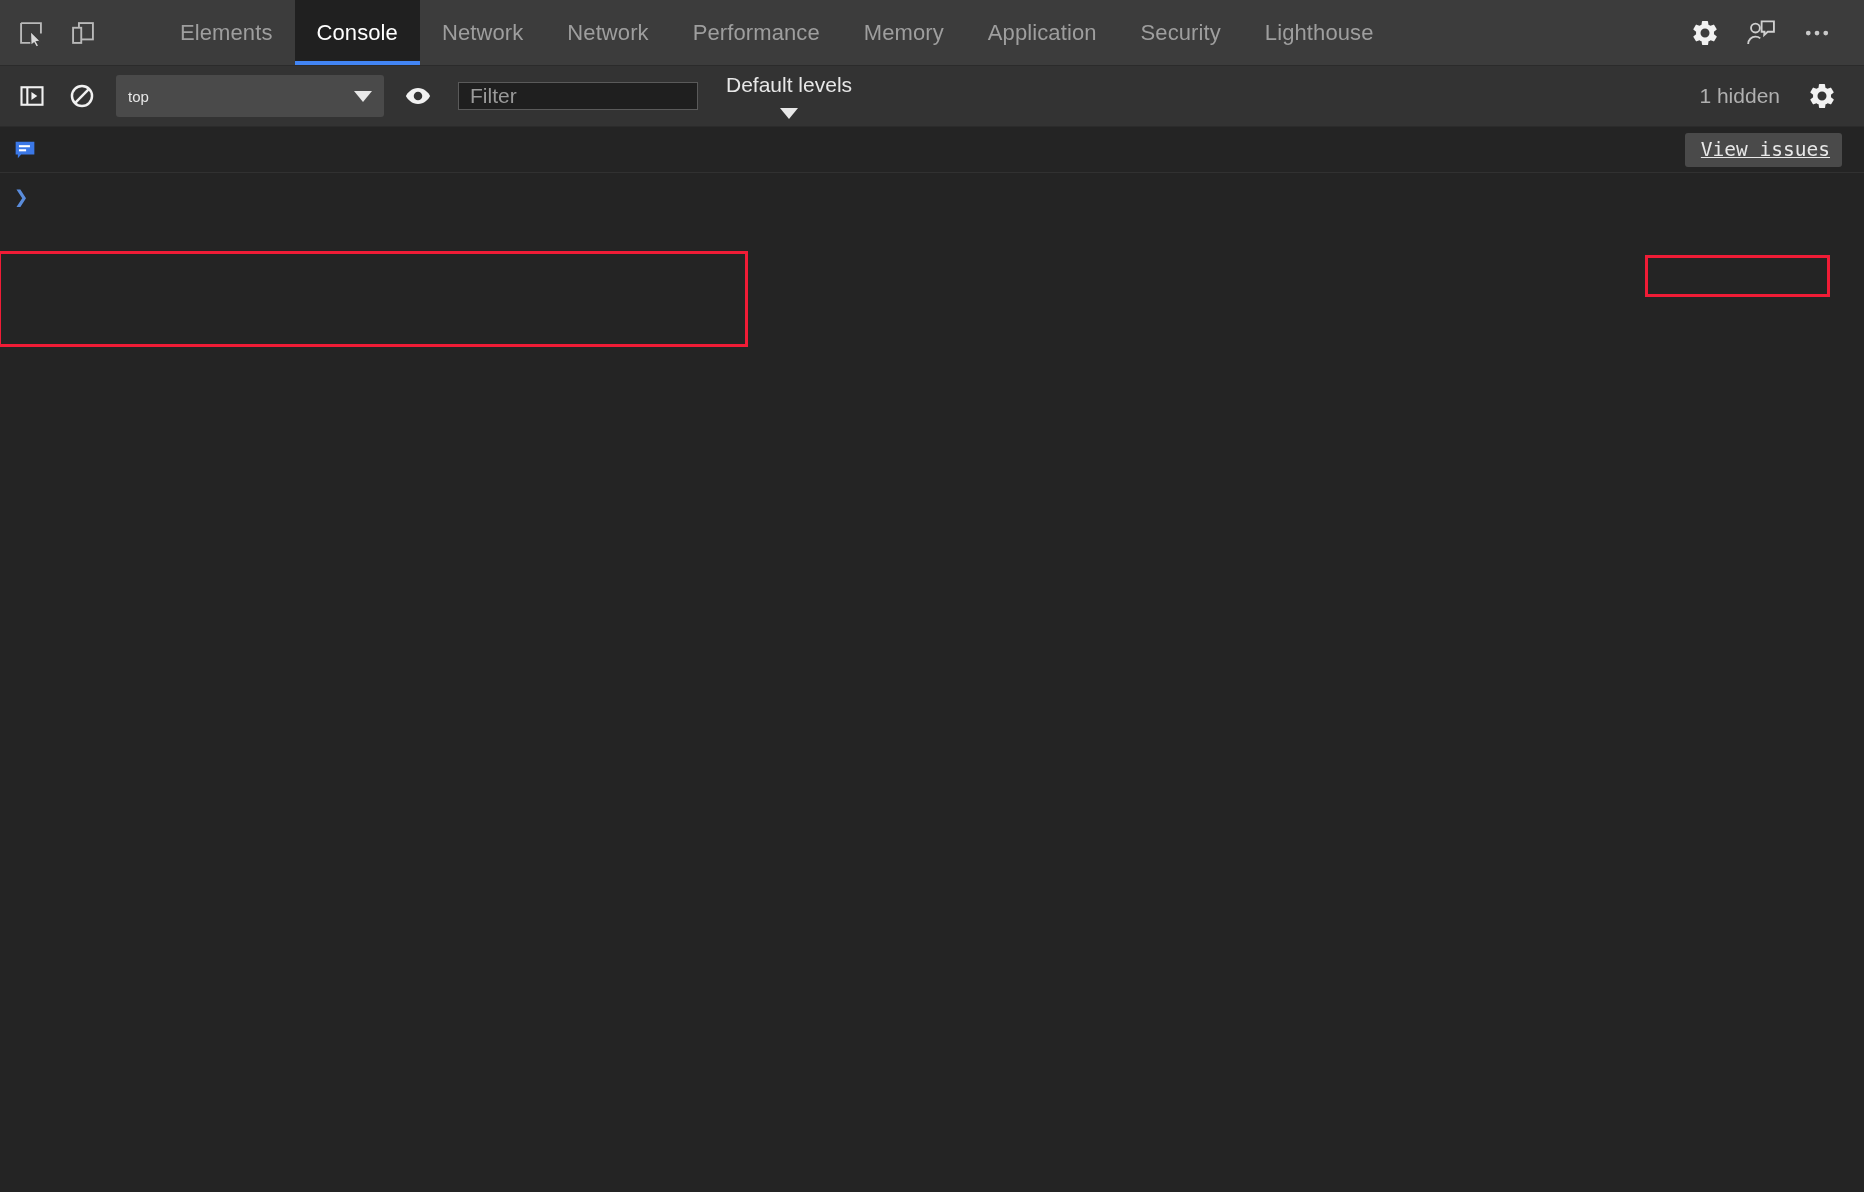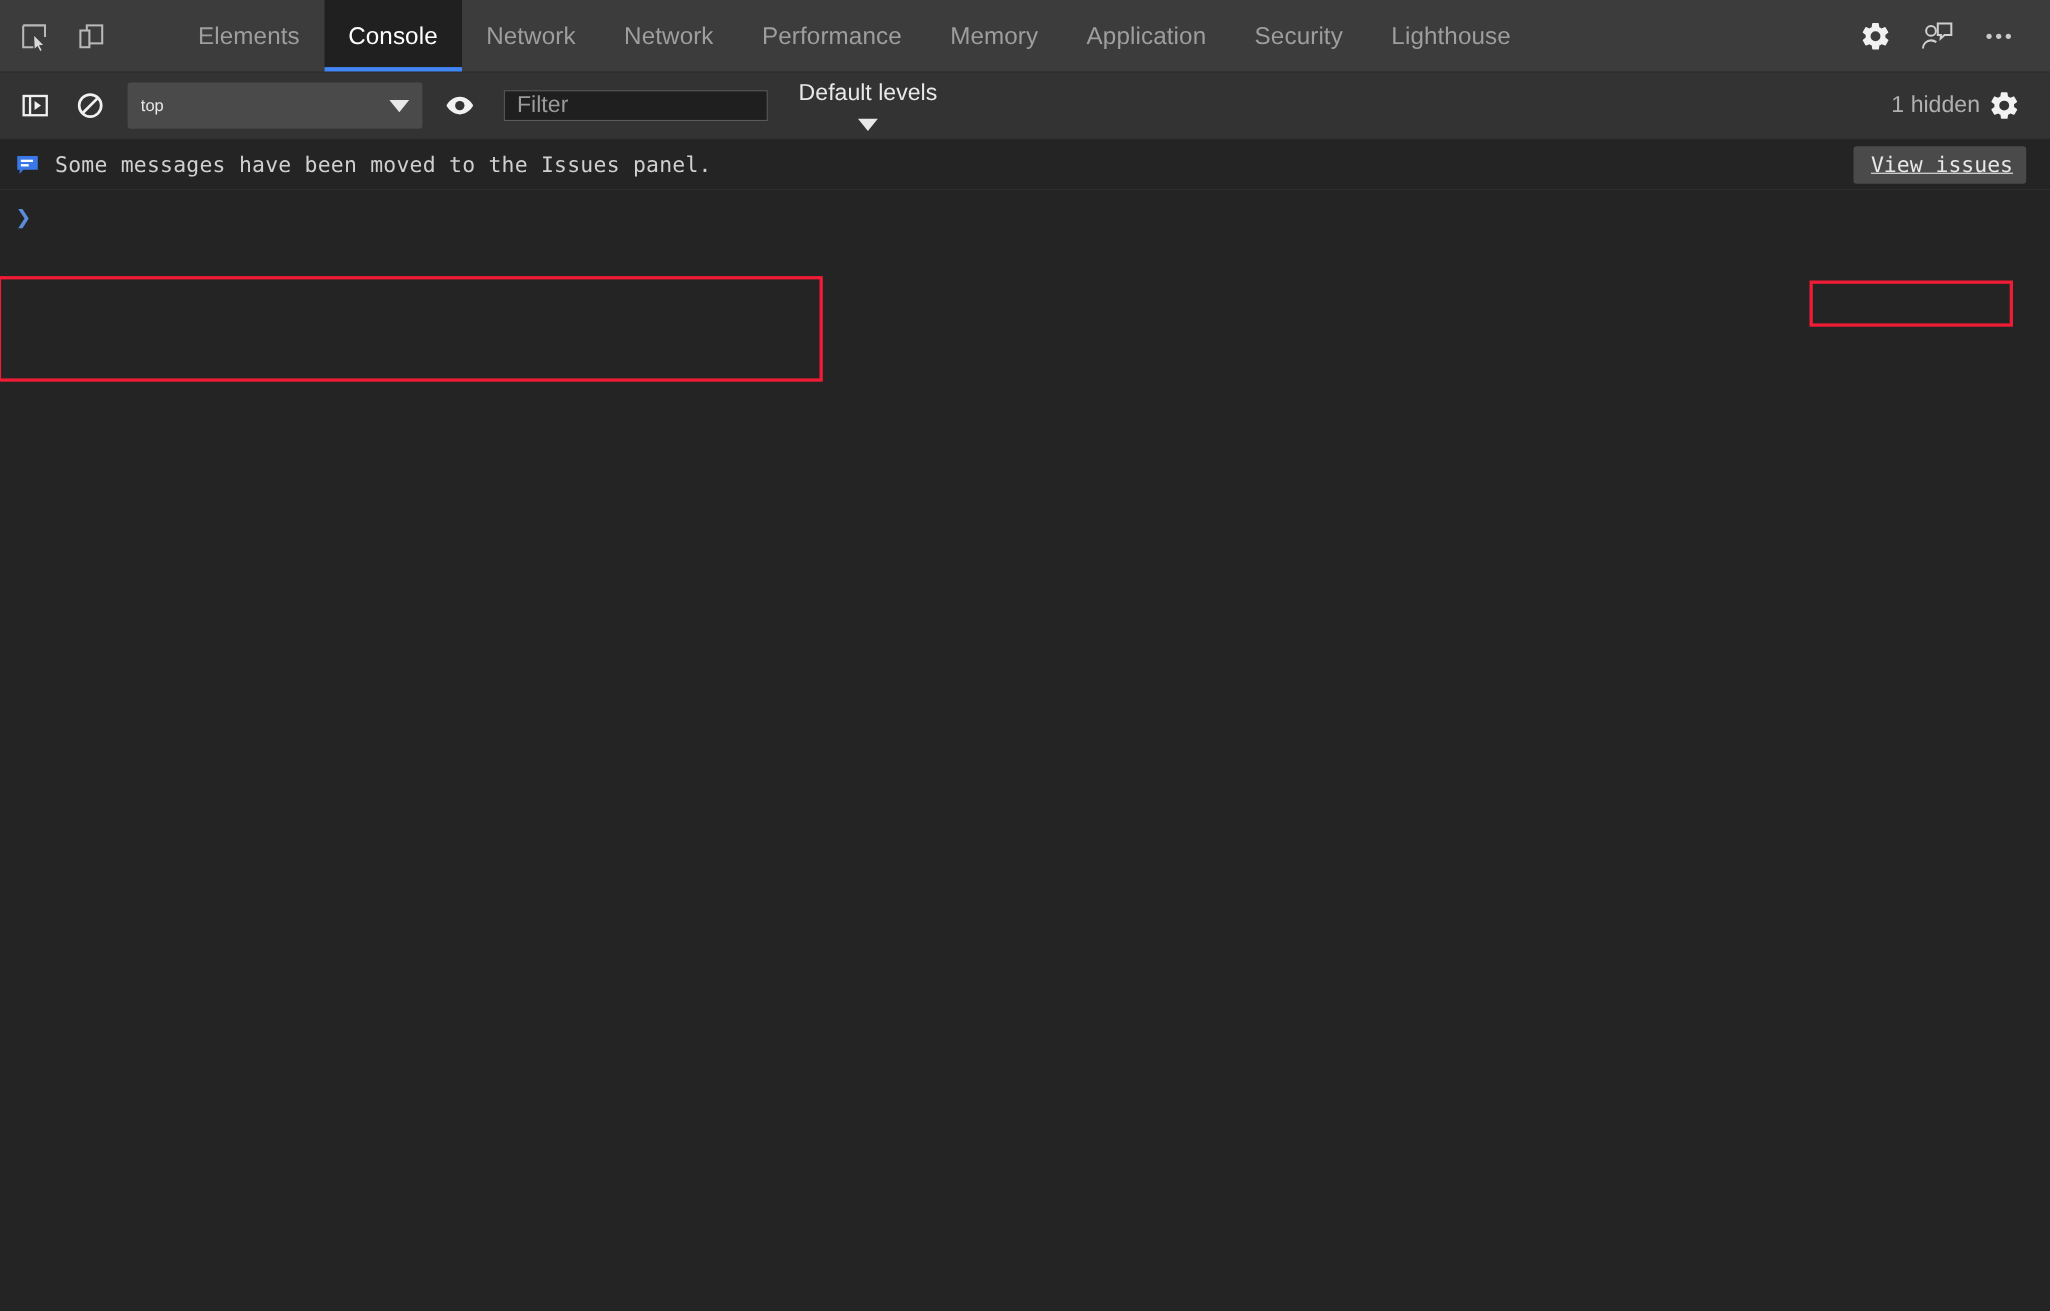--- a/index.html
+++ b/index.html
@@ -161,21 +161,21 @@
     width: 0;
     height: 0;
     border-left: 9px solid transparent;
     border-right: 9px solid transparent;
     border-top: 11px solid #e8e8e8;
   }
   .toolbar-right {
     margin-left: auto;
     display: flex;
     align-items: center;
-    gap: 0;
+    gap: 20px;
     padding-right: 8px;
   }
   .hidden-count {
     font-size: 21px;
     color: #b0b0b0;
     white-space: nowrap;
   }
 
   
   .console-body {
@@ -374,21 +374,20 @@
   <div class="console-body">
 
     <div class="msg-row">
       <span class="msg-icon">
         <svg class="icon" width="22" height="22" viewBox="0 0 20 20">
           <path d="M1.5 2.5 H18.5 V14 H6.5 L3.5 17.5 V14 H1.5 Z" fill="#3b78e7"></path>
           <rect x="4.5" y="5.6" width="10" height="1.9" fill="#ffffff"></rect>
           <rect x="4.5" y="9.3" width="6.5" height="1.9" fill="#ffffff"></rect>
         </svg>
       </span>
-      <span class="msg-text">Some messages have been moved to the Issues panel.</span>
       <span class="view-issues-wrap">
         <a class="view-issues" href="#">View issues</a>
       </span>
     </div>
 
     <div class="prompt-row">
       <span class="prompt-chevron">❯</span>
     </div>
 
     <div class="annot" id="annot-message-block"></div>

